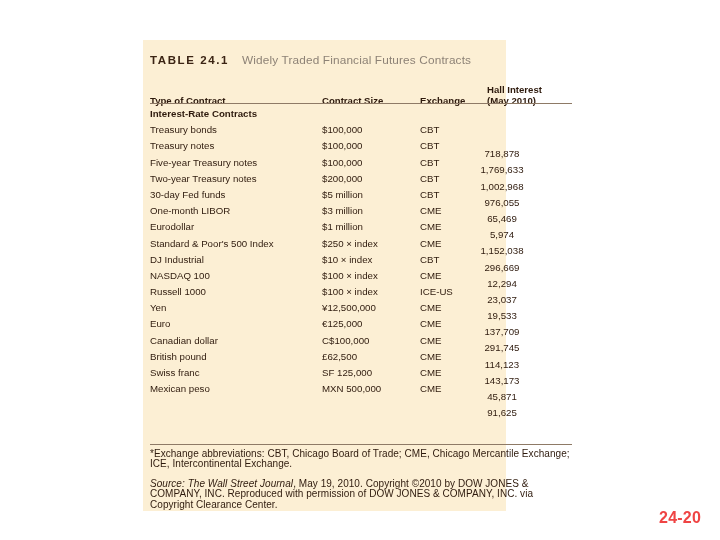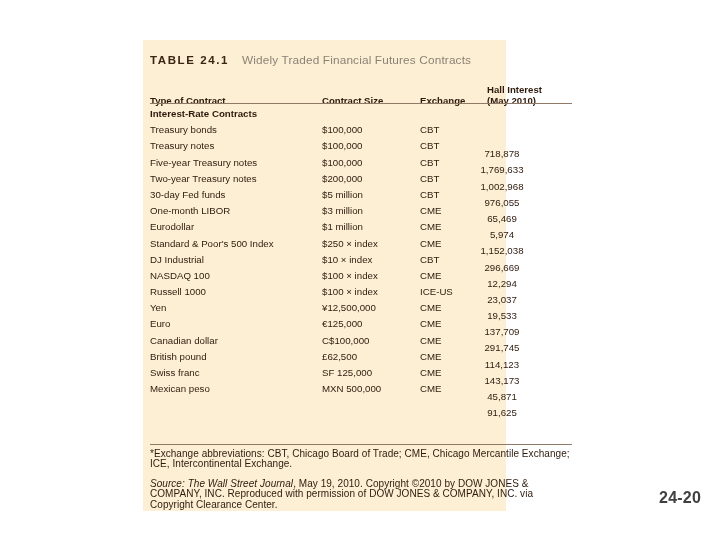--- a/index.html
+++ b/index.html
@@ -144,24 +144,24 @@
     left: 22px;
     top: 515px;
     font-size: 8.6px;
     font-weight: bold;
     color: #000000;
     letter-spacing: 0.1px;
   }
   #footer-slideno {
     position: absolute;
     right: 19px;
-    top: 489px;
+    top: 509px;
     font-size: 16px;
     font-weight: bold;
-    color: #404040;
+    color: #ef4444;
     letter-spacing: 0.2px;
   }
 </style>
 </head>
 <body>
 
 <div id="slide">
 
   <div id="table-panel">
 

